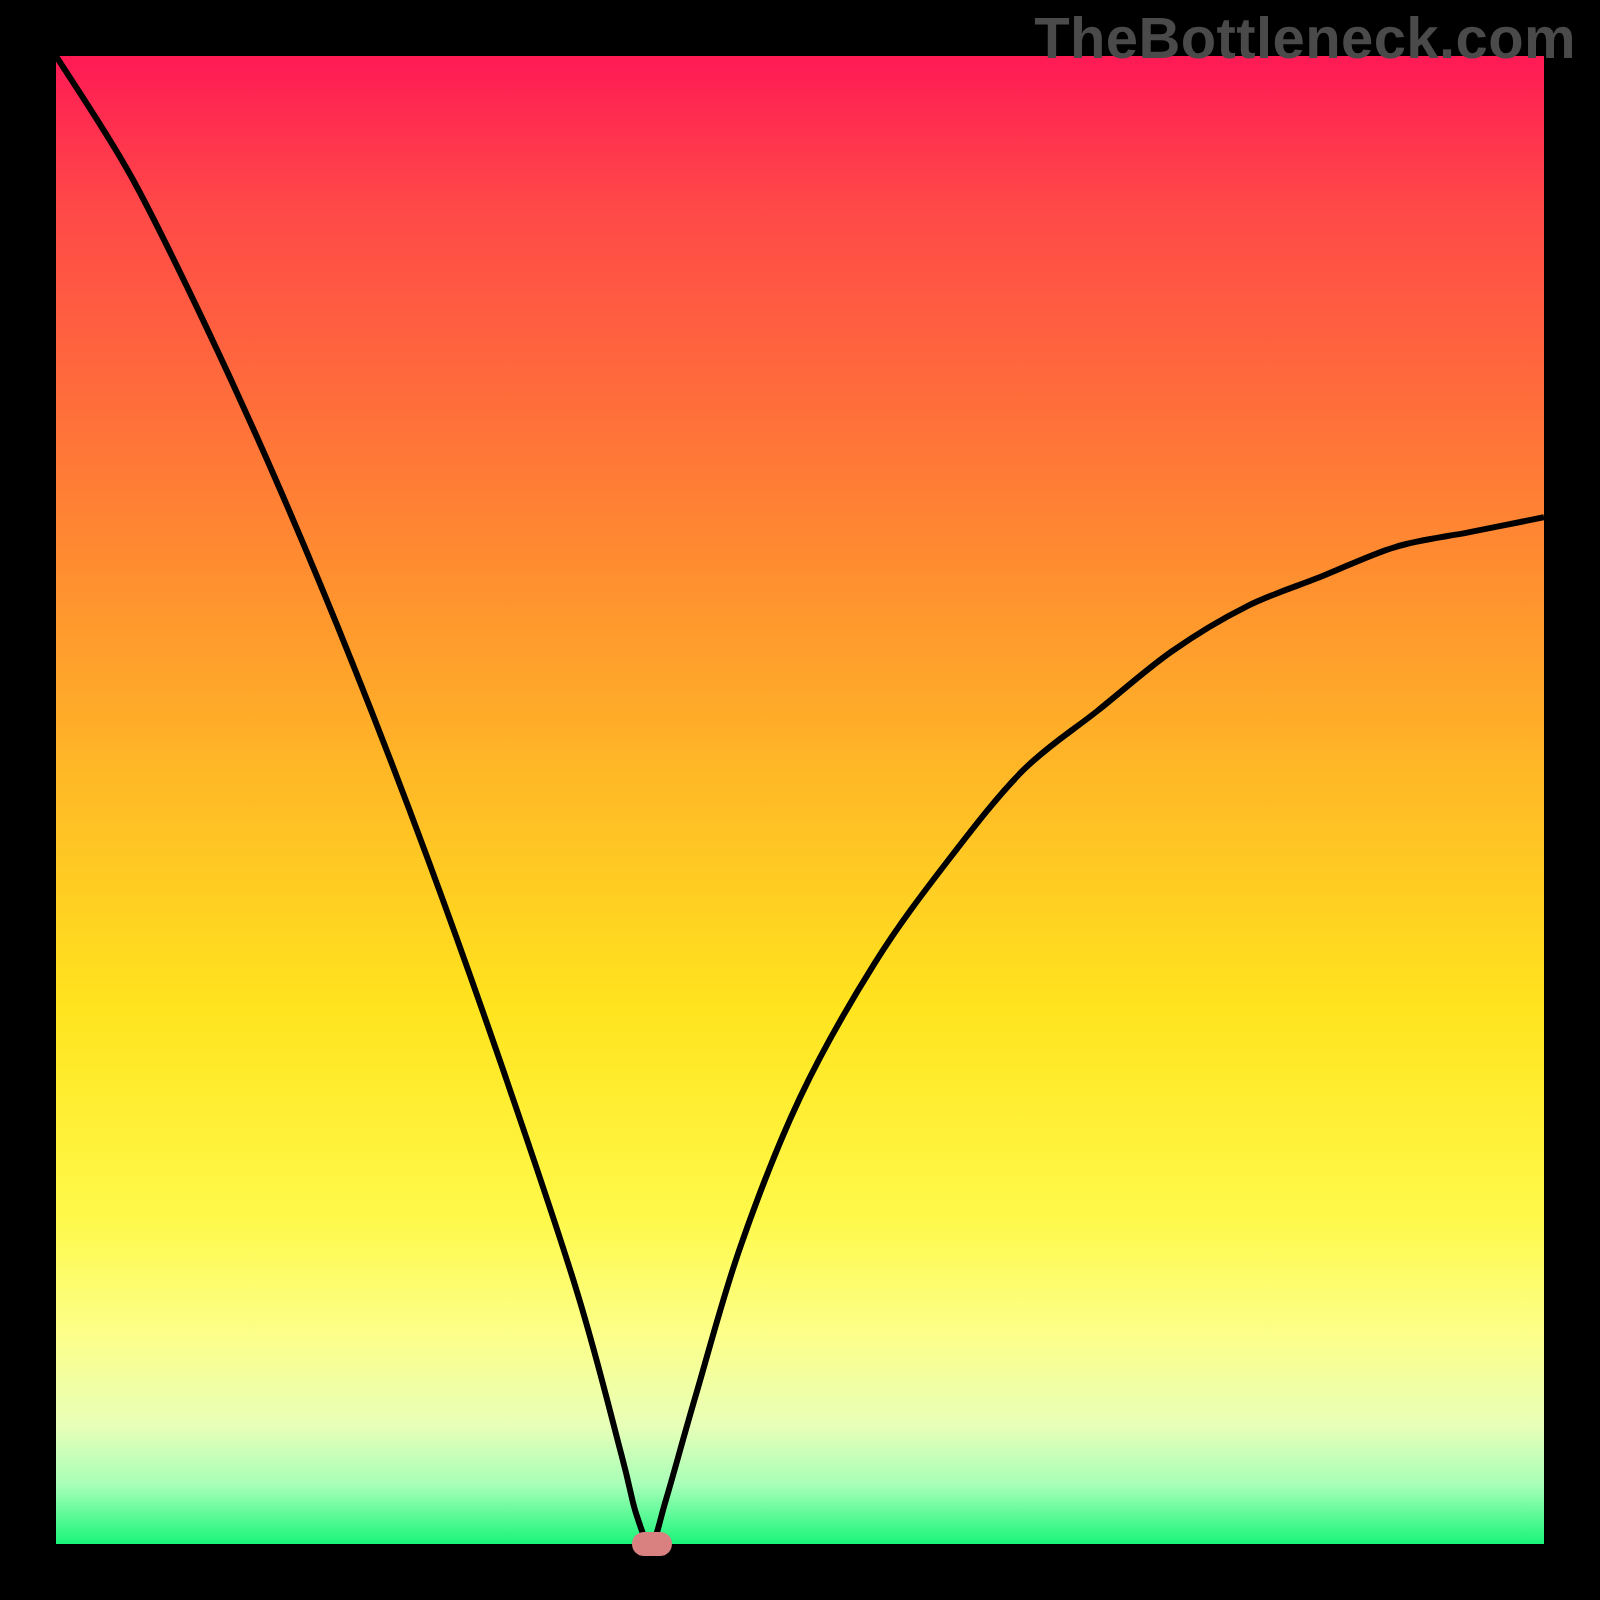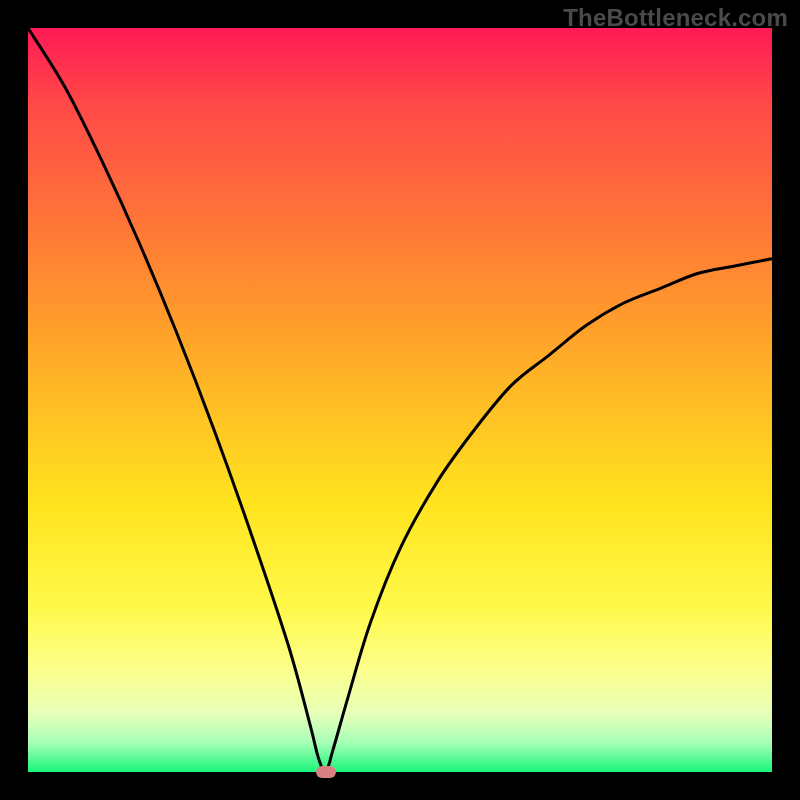--- a/index.html
+++ b/index.html
@@ -15,21 +15,21 @@
     position: relative;
     width: 800px;
     height: 800px;
     background: #000;
   }
   .watermark {
     position: absolute;
     top: 4px;
     right: 12px;
     color: #4a4a4a;
-    font-size: 24px;
+    font-size: 29px;
     font-weight: 600;
     letter-spacing: 0.2px;
     z-index: 10;
   }
   .plot {
     position: absolute;
     left: 28px;
     top: 28px;
     width: 744px;
     height: 744px;

